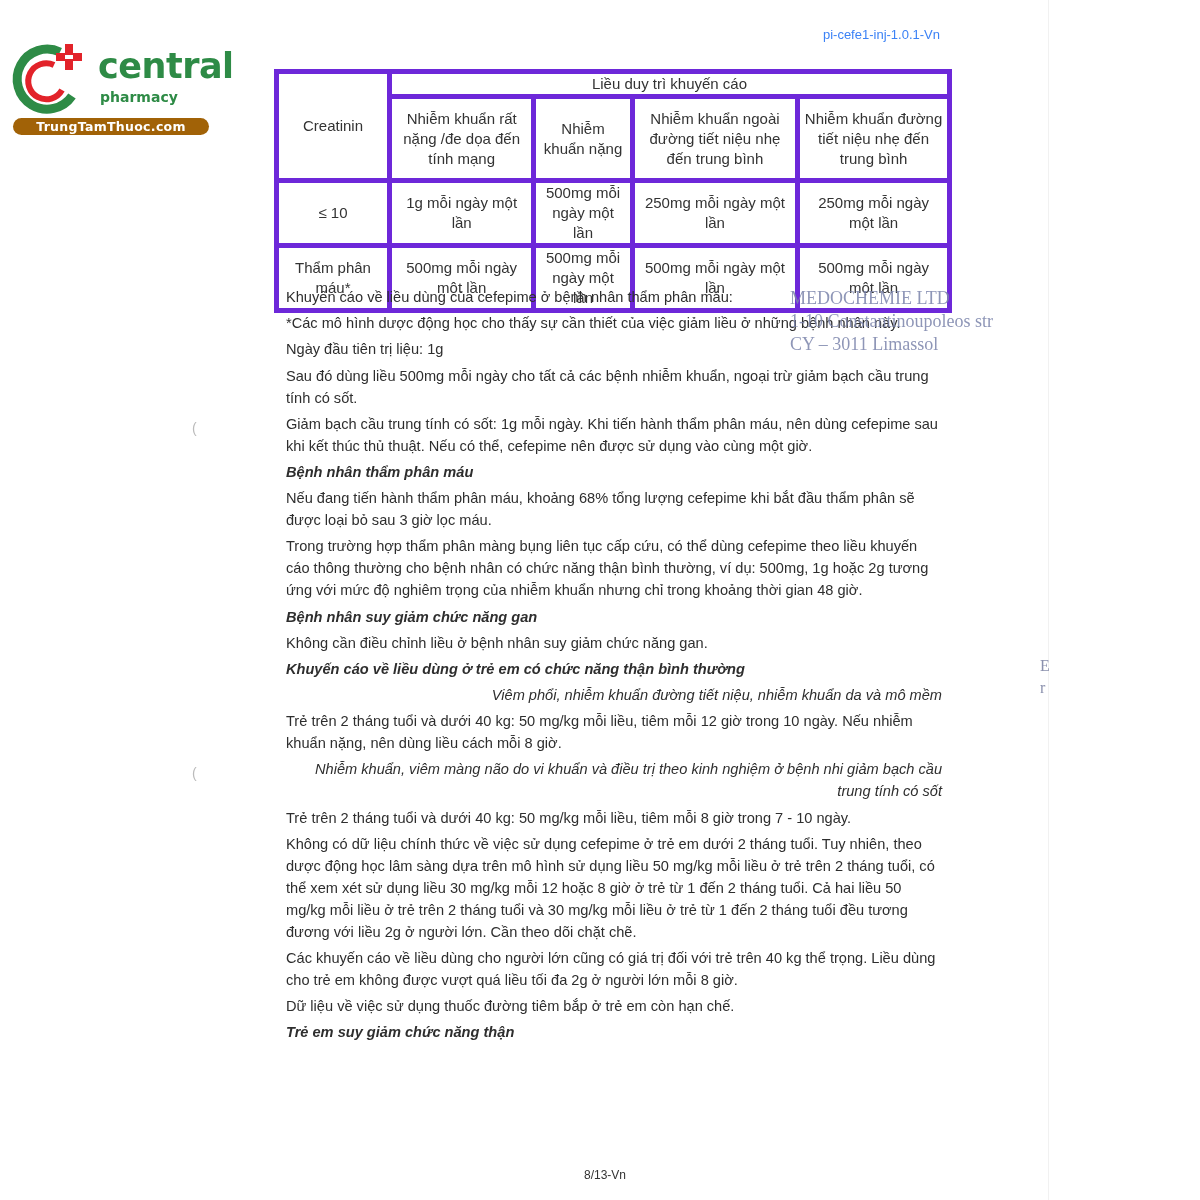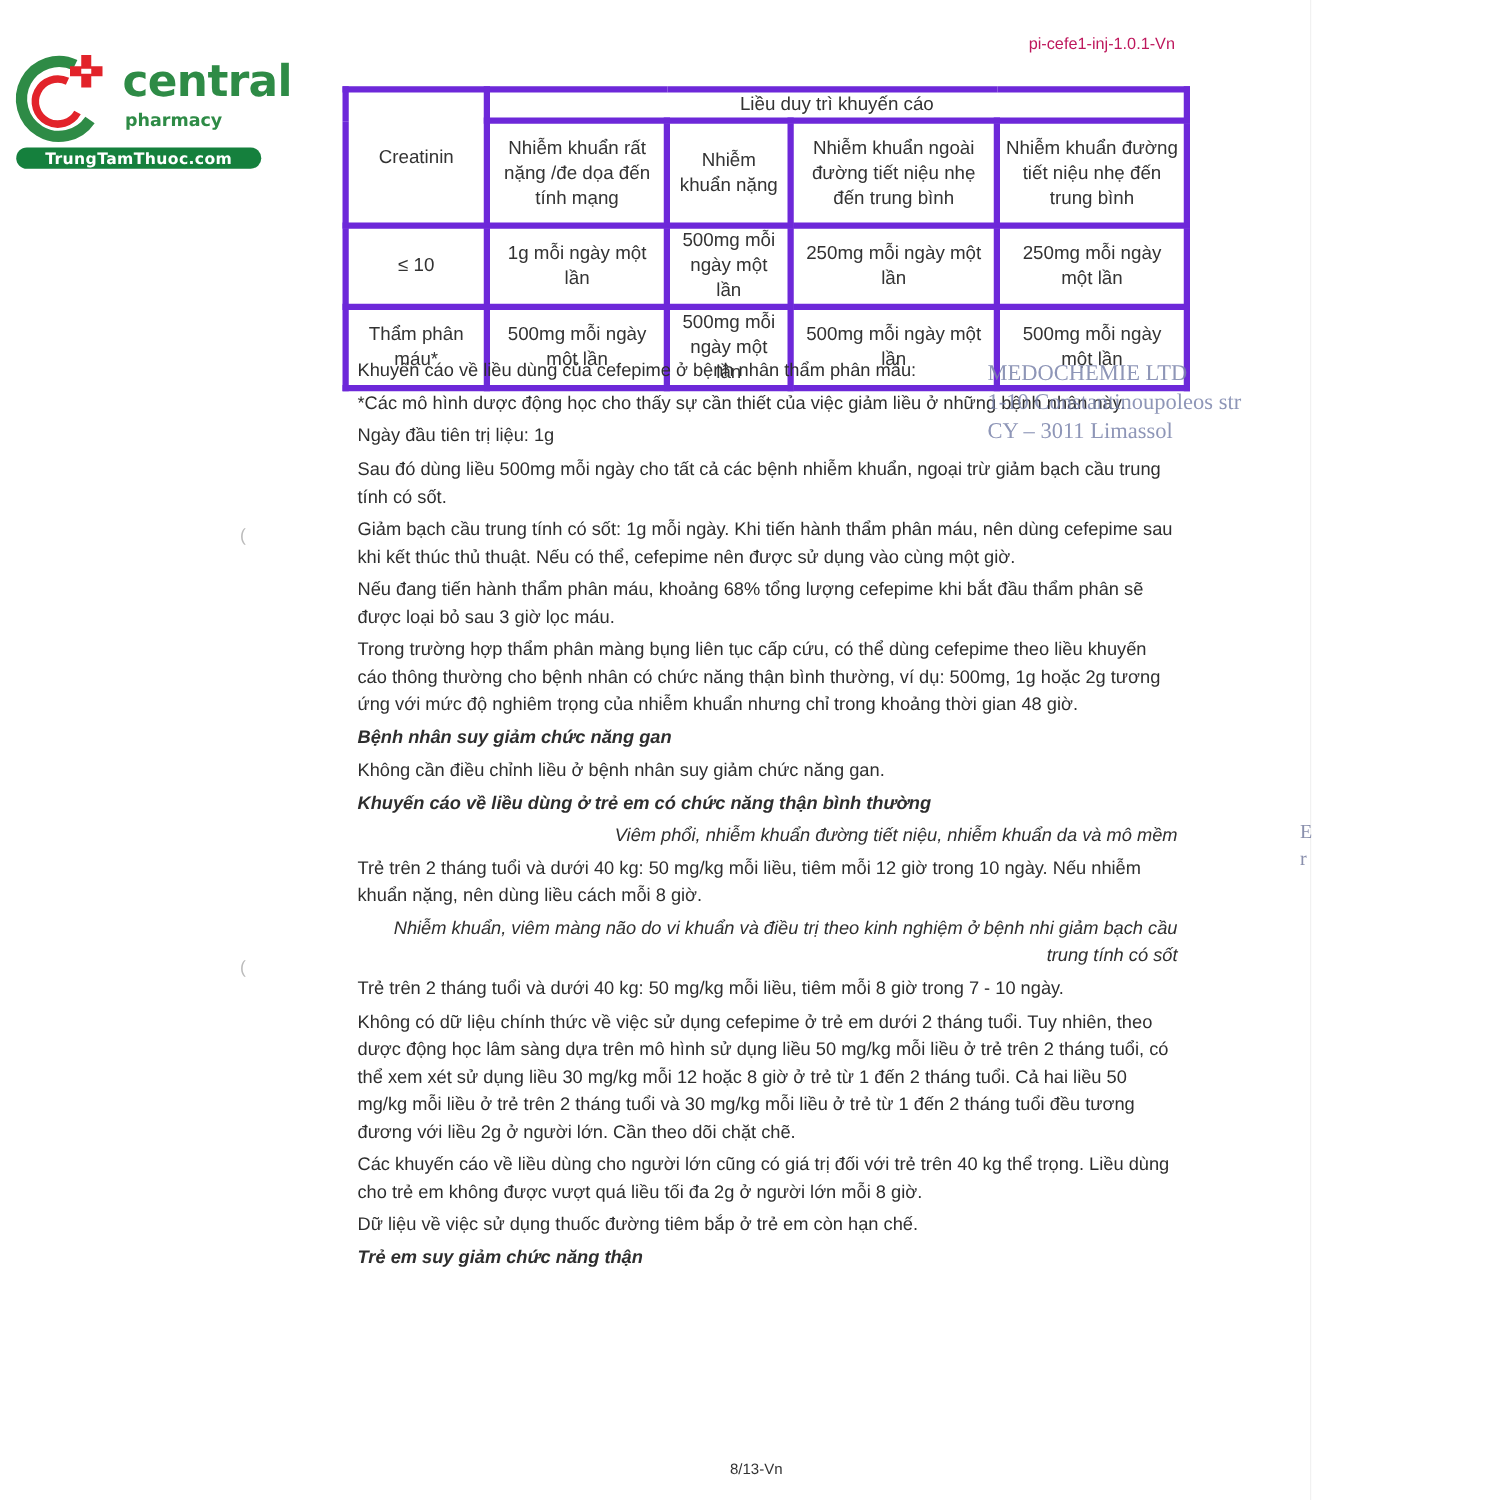--- a/index.html
+++ b/index.html
@@ -4,23 +4,23 @@
 <style>
   html, body { margin:0; padding:0; }
   body {
     width:1200px; height:1200px; background:#ffffff; position:relative; overflow:hidden;
     font-family:"Liberation Sans", sans-serif; color:#2a2a2a;
   }
   .logo { position:absolute; left:10px; top:38px; width:205px; height:100px; }
   .logo-mark { position:absolute; left:0; top:0; width:80px; height:80px; }
   .logo-central { position:absolute; left:88px; top:8px; font-family:"DejaVu Sans", sans-serif; font-size:35px; font-weight:bold; color:#2e8b46; letter-spacing:-0.5px; line-height:40px; }
   .logo-pharmacy { position:absolute; left:90px; top:50px; font-family:"DejaVu Sans", sans-serif; font-size:14px; font-weight:bold; color:#2e8b46; line-height:18px; }
-  .logo-banner { position:absolute; left:3px; top:80px; width:196px; height:17px; border-radius:9px; background:#15803d; color:#fff; font-family:"DejaVu Sans", sans-serif; font-weight:bold; font-size:12.5px; line-height:17px; text-align:center; letter-spacing:0.3px; }
+  .logo-banner { position:absolute; left:3px; top:80px; width:196px; height:17px; border-radius:9px; background:#a16207; color:#fff; font-family:"DejaVu Sans", sans-serif; font-weight:bold; font-size:12.5px; line-height:17px; text-align:center; letter-spacing:0.3px; }
 
-  .doc-code { position:absolute; right:260px; top:27px; font-size:13px; color:#be185d; }
+  .doc-code { position:absolute; right:260px; top:27px; font-size:13px; color:#3b82f6; }
   .page-num { position:absolute; left:0; width:1210px; text-align:center; top:1168px; font-size:12px; color:#333; }
 
   table.dose { position:absolute; left:274px; top:69px; width:678px; border-collapse:collapse; font-size:15px; color:#333; }
   table.dose td, table.dose th { border:5px solid #6d28d9; text-align:center; font-weight:normal; padding:0 4px; line-height:20px; vertical-align:middle; }
   table.dose th.creat { width:100px; }
   table.dose .h1 { height:24px; }
   table.dose .h2 { height:84px; }
   table.dose .r { height:42px; }
 
   .body-text { position:absolute; left:286px; top:286px; width:656px; font-size:14.6px; line-height:22px; color:#2e2e2e; }
@@ -82,20 +82,21 @@
   </tr>
 </tbody>
   </table>
 
 <div class="body-text">
   <p>Khuyến cáo về liều dùng của cefepime ở bệnh nhân thẩm phân máu:</p>
   <p>*Các mô hình dược động học cho thấy sự cần thiết của việc giảm liều ở những bệnh nhân này.</p>
   <p>Ngày đầu tiên trị liệu: 1g</p>
   <p>Sau đó dùng liều 500mg mỗi ngày cho tất cả các bệnh nhiễm khuẩn, ngoại trừ giảm bạch cầu trung tính có sốt.</p>
   <p>Giảm bạch cầu trung tính có sốt: 1g mỗi ngày. Khi tiến hành thẩm phân máu, nên dùng cefepime sau khi kết thúc thủ thuật. Nếu có thể, cefepime nên được sử dụng vào cùng một giờ.</p>
+  <p class="h">Bệnh nhân thẩm phân máu</p>
   <p>Nếu đang tiến hành thẩm phân máu, khoảng 68% tổng lượng cefepime khi bắt đầu thẩm phân sẽ được loại bỏ sau 3 giờ lọc máu.</p>
   <p>Trong trường hợp thẩm phân màng bụng liên tục cấp cứu, có thể dùng cefepime theo liều khuyến cáo thông thường cho bệnh nhân có chức năng thận bình thường, ví dụ: 500mg, 1g hoặc 2g tương ứng với mức độ nghiêm trọng của nhiễm khuẩn nhưng chỉ trong khoảng thời gian 48 giờ.</p>
   <p class="h">Bệnh nhân suy giảm chức năng gan</p>
   <p>Không cần điều chỉnh liều ở bệnh nhân suy giảm chức năng gan.</p>
   <p class="h">Khuyến cáo về liều dùng ở trẻ em có chức năng thận bình thường</p>
   <p class="i">Viêm phổi, nhiễm khuẩn đường tiết niệu, nhiễm khuẩn da và mô mềm</p>
   <p>Trẻ trên 2 tháng tuổi và dưới 40 kg: 50 mg/kg mỗi liều, tiêm mỗi 12 giờ trong 10 ngày. Nếu nhiễm khuẩn nặng, nên dùng liều cách mỗi 8 giờ.</p>
   <p class="i">Nhiễm khuẩn, viêm màng não do vi khuẩn và điều trị theo kinh nghiệm ở bệnh nhi giảm bạch cầu trung tính có sốt</p>
   <p>Trẻ trên 2 tháng tuổi và dưới 40 kg: 50 mg/kg mỗi liều, tiêm mỗi 8 giờ trong 7 - 10 ngày.</p>
   <p>Không có dữ liệu chính thức về việc sử dụng cefepime ở trẻ em dưới 2 tháng tuổi. Tuy nhiên, theo dược động học lâm sàng dựa trên mô hình sử dụng liều 50 mg/kg mỗi liều ở trẻ trên 2 tháng tuổi, có thể xem xét sử dụng liều 30 mg/kg mỗi 12 hoặc 8 giờ ở trẻ từ 1 đến 2 tháng tuổi. Cả hai liều 50 mg/kg mỗi liều ở trẻ trên 2 tháng tuổi và 30 mg/kg mỗi liều ở trẻ từ 1 đến 2 tháng tuổi đều tương đương với liều 2g ở người lớn. Cần theo dõi chặt chẽ.</p>

